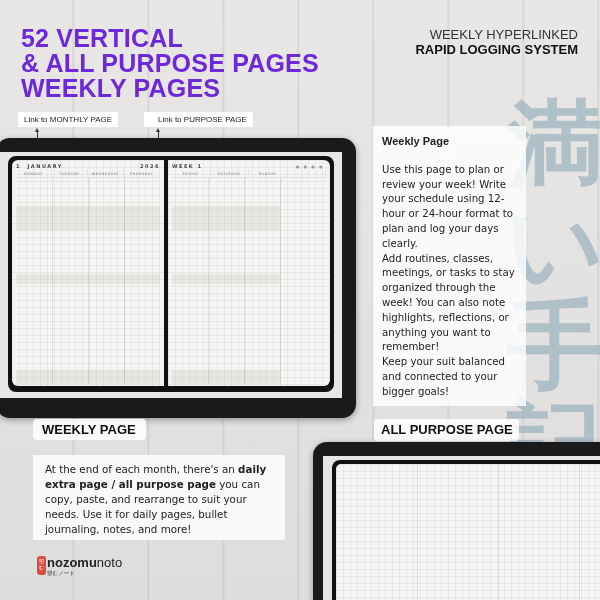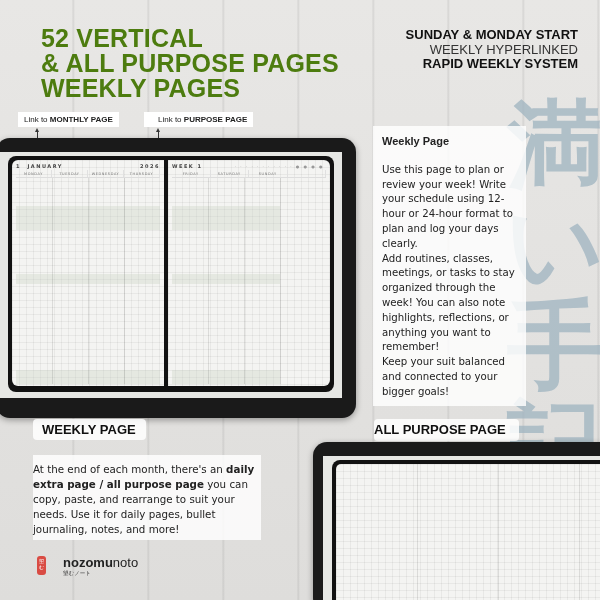--- a/index.html
+++ b/index.html
@@ -13,38 +13,38 @@
       linear-gradient(180deg, #e8e7e5 0%, #dedddb 100%);
     color: #1b1b1b;
   }
   .kanji {
     position: absolute; right: -10px; top: 95px; width: 110px;
     font-size: 96px; line-height: 100px; font-weight: bold;
     color: #9fb4c0; opacity: 0.75; font-family: "DejaVu Serif", serif;
     text-align: center;
   }
   .title {
-    position: absolute; left: 41px; top: 26px;
+    position: absolute; left: 21px; top: 26px;
     font-family: "Liberation Sans", sans-serif; font-weight: 900;
-    font-size: 25px; line-height: 25px; letter-spacing: 0.2px; color: #4d7c0f;
+    font-size: 25px; line-height: 25px; letter-spacing: 0.2px; color: #6d28d9;
   }
   .title div { font-weight: bold; }
   .subtitle {
     position: absolute; right: 22px; top: 28px; text-align: right;
     font-family: "Liberation Sans", sans-serif; font-size: 13px; line-height: 14.5px; color: #111;
   }
   .subtitle .b { font-weight: bold; }
   .subtitle .l { font-weight: normal; color: #333; }
 
   .callout {
     position: absolute; top: 112px; height: 15px; background: #fff;
     font-family: "Liberation Sans", sans-serif; font-size: 8px; line-height: 15px;
     padding: 0 6px; color: #222;
   }
-  .callout b { font-weight: bold; text-align: center; }
+  .callout b { font-weight: normal; text-align: center; }
   .arrow { position: absolute; width: 1px; background: #333; }
   .arrow::before { content: ""; position: absolute; left: -2px; top: -3px; border-left: 2.5px solid transparent; border-right: 2.5px solid transparent; border-bottom: 4px solid #333; }
 
   .tablet {
     position: absolute; background: #1a1a1a; border-radius: 14px;
     box-shadow: 0 2px 6px rgba(0,0,0,0.35);
   }
   .tablet-inner { position: absolute; background: #e6e7e4; }
   .screen { position: absolute; background: #111; border-radius: 8px; }
   .page {
@@ -65,43 +65,42 @@
     font-family: "Liberation Sans", sans-serif; font-weight: bold; color: #111;
   }
   .textbox {
     position: absolute; background: rgba(255,255,255,0.82);
     font-family: "DejaVu Sans", sans-serif; color: #222;
   }
   .textbox p { margin: 0; }
   .weekly-box { left: 373px; top: 126px; width: 153px; height: 280px; padding: 8px 9px; font-size: 10.2px; line-height: 14.8px; }
   .weekly-box .h { font-weight: bold; margin-bottom: 14px; font-family: "Liberation Sans", sans-serif; font-size: 11px; }
   .weekly-box p + p { }
-  .bottom-box { left: 33px; top: 455px; width: 228px; height: 85px; padding: 7px 0; font-size: 10.3px; line-height: 15px; }
+  .bottom-box { left: 33px; top: 455px; width: 252px; height: 85px; padding: 7px 12px; font-size: 10.3px; line-height: 15px; }
 
-  .logo { position: absolute; left: 37px; top: 556px; display: flex; align-items: flex-start; gap: 17px; }
+  .logo { position: absolute; left: 37px; top: 556px; display: flex; align-items: flex-start; gap: 1px; }
   .logo-mark { width: 9px; height: 19px; background: #d94b43; border-radius: 3px; color: #fff; font-size: 5px; text-align: center; line-height: 6px; padding-top: 2px; }
   .logo-name { font-family: "Liberation Sans", sans-serif; font-size: 13px; line-height: 13px; color: #222; }
   .logo-name b { font-weight: bold; }
   .logo-sub { font-size: 5.5px; color: #333; margin-top: 1px; }
 </style>
 </head>
 <body>
 
 <div class="kanji">満い手記</div>
 
 <div class="title">
   <div>52 VERTICAL</div>
   <div>&amp; ALL PURPOSE PAGES</div>
   <div>WEEKLY PAGES</div>
 </div>
 
 <div class="subtitle">
-  <div class="b">SUNDAY &amp; MONDAY START</div>
   <div class="l">WEEKLY HYPERLINKED</div>
-  <div class="b">RAPID WEEKLY SYSTEM</div>
+  <div class="b">RAPID LOGGING SYSTEM</div>
 </div>
 
 <div class="callout" style="left:18px;">
   <span>Link to </span><b>MONTHLY PAGE</b>
 </div>
 <div class="arrow" style="left:37px; top:131px; height:50px;"></div>
 
 <div class="callout" style="left:144px; padding-left:14px;">
   <span>Link to </span><b>PURPOSE PAGE</b>
 </div>
@@ -142,21 +141,21 @@
     <div class="band" style="left:4px; top:46px; width:108px; height:24px;"></div>
     <div class="band" style="left:4px; top:114px; width:108px; height:10px;"></div>
     <div class="band" style="left:4px; top:210px; width:108px; height:14px;"></div>
     <div class="colline" style="left:40px; top:18px; height:206px;"></div>
     <div class="colline" style="left:76px; top:18px; height:206px;"></div>
     <div class="colline" style="left:112px; top:18px; height:206px;"></div>
   </div>
 </div>
 
 <div class="label-box" style="left:33px; top:419px; width:113px; height:21px; font-size:13px; line-height:21px; padding-left:9px;">WEEKLY PAGE</div>
-<div class="label-box" style="left:374px; top:419px; width:145px; height:22px; font-size:13px; line-height:21px; ">ALL PURPOSE PAGE</div>
+<div class="label-box" style="left:374px; top:419px; width:145px; height:22px; font-size:13px; line-height:21px; padding-left:7px;">ALL PURPOSE PAGE</div>
 
 <div class="textbox weekly-box">
   <div class="h">Weekly Page</div>
   <p>Use this page to plan or review your week! Write your schedule using 12-hour or 24-hour format to plan and log your days clearly.</p>
   <p>Add routines, classes, meetings, or tasks to stay organized through the week! You can also note highlights, reflections, or anything you want to remember!</p>
   <p>Keep your suit balanced and connected to your bigger goals!</p>
 </div>
 
 <div class="tablet" style="left:313px; top:442px; width:300px; height:170px;">
   <div class="tablet-inner" style="left:10px; top:14px; width:290px; height:156px;"></div>

